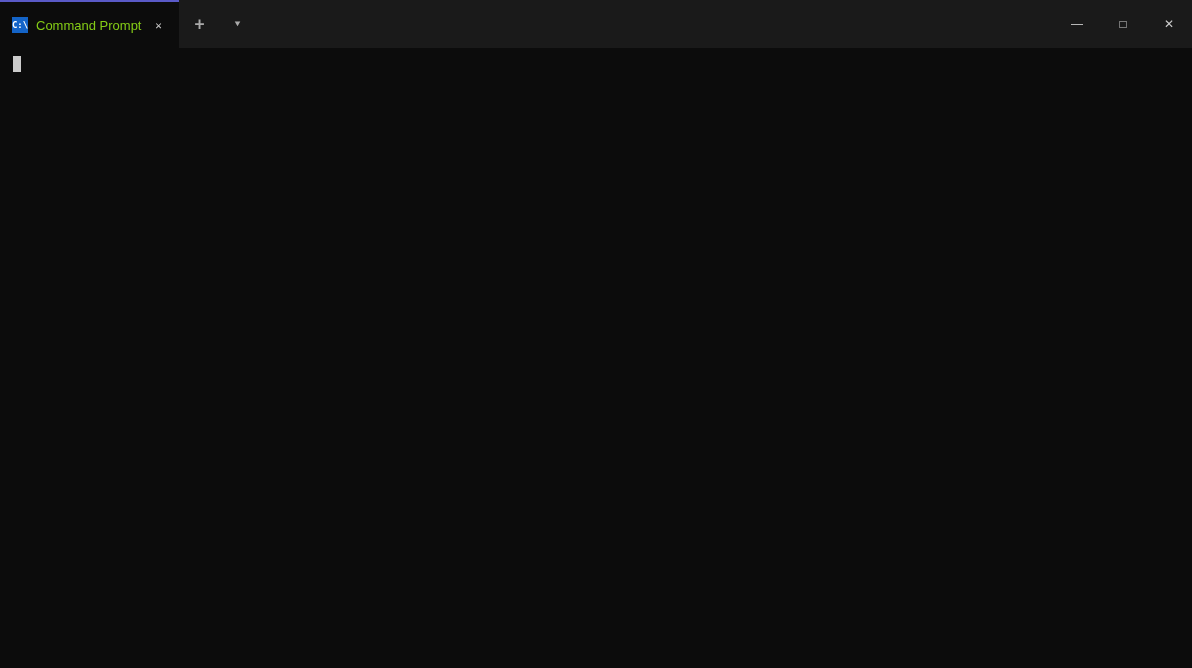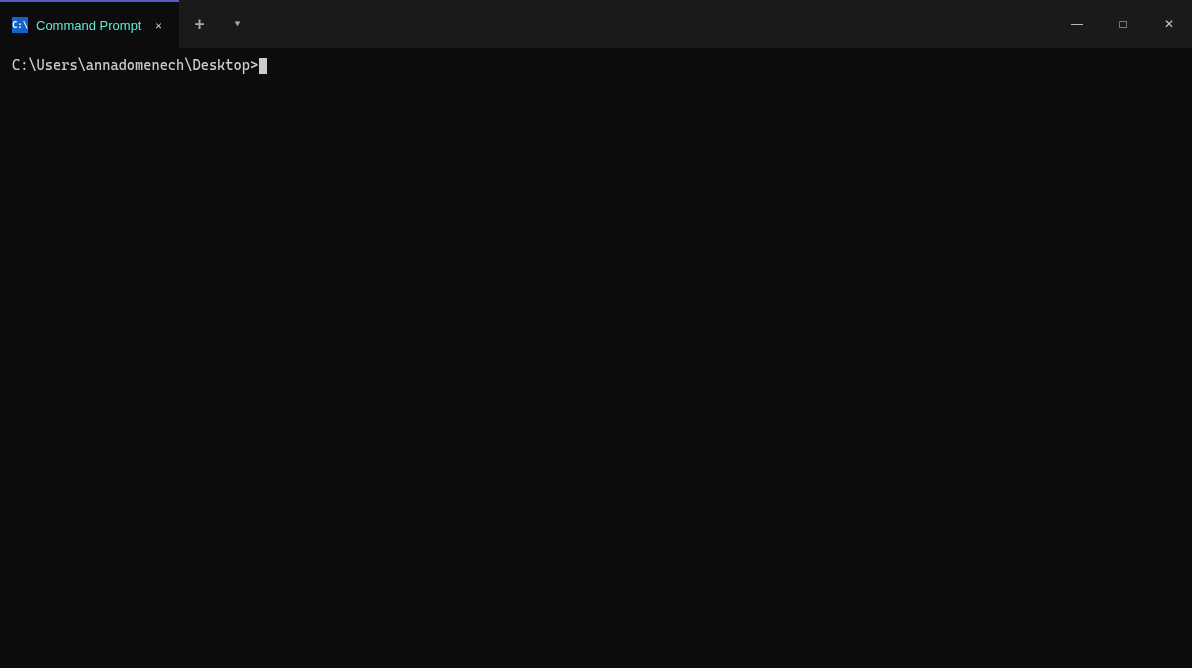--- a/index.html
+++ b/index.html
@@ -47,21 +47,21 @@
       padding: 0 12px;
       height: 100%;
       background: #0c0c0c;
       border-top: 2px solid #5a5ac8;
       gap: 8px;
       min-width: 160px;
       cursor: pointer;
     }
 
     .tab-label {
-      color: #5eead4;
+      color: #84cc16;
       font-size: 13px;
       font-family: 'Segoe UI', sans-serif;
       flex: 1;
     }
 
     .tab-close {
       width: 18px;
       height: 18px;
       display: flex;
       align-items: center;
@@ -203,18 +203,17 @@
       </button>
       <button class="win-btn close">
         <span>✕</span>
       </button>
     </div>
 
   </div>
 
   <div class="terminal-body">
     <div class="prompt-line">
-      <span class="prompt-text">C:\Users\annadomenech\Desktop&gt;</span>
       <span class="cursor-block"></span>
     </div>
   </div>
 
 </div>
 
 </body></html>

